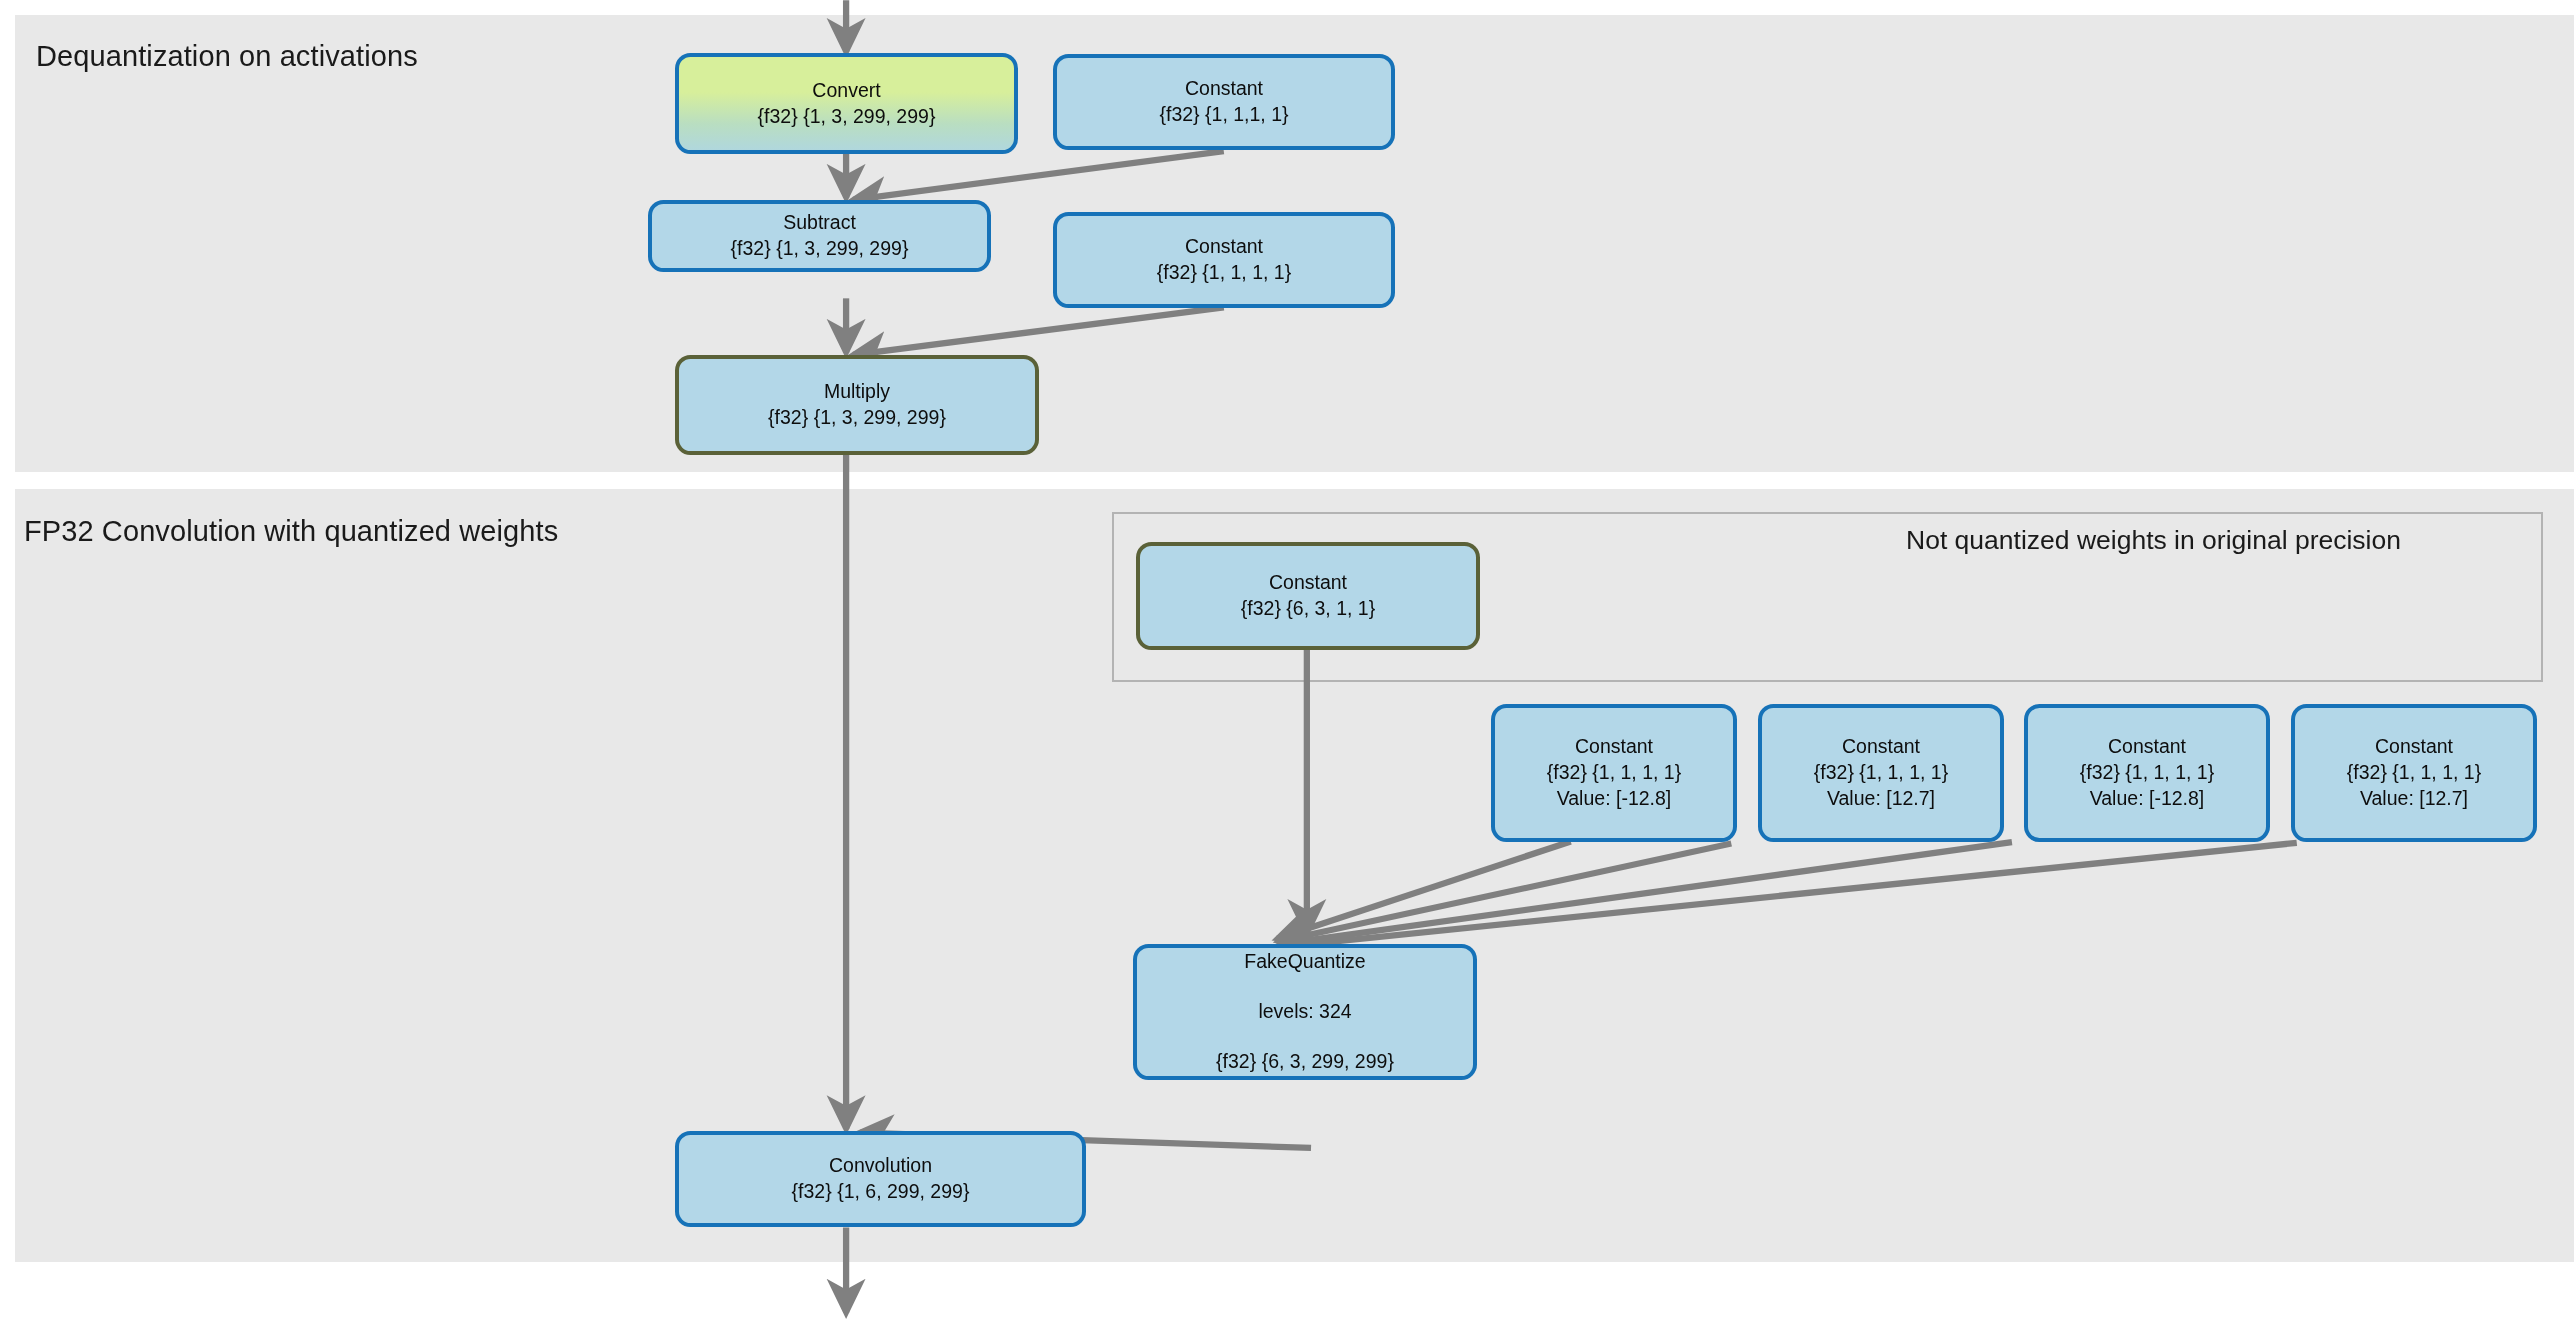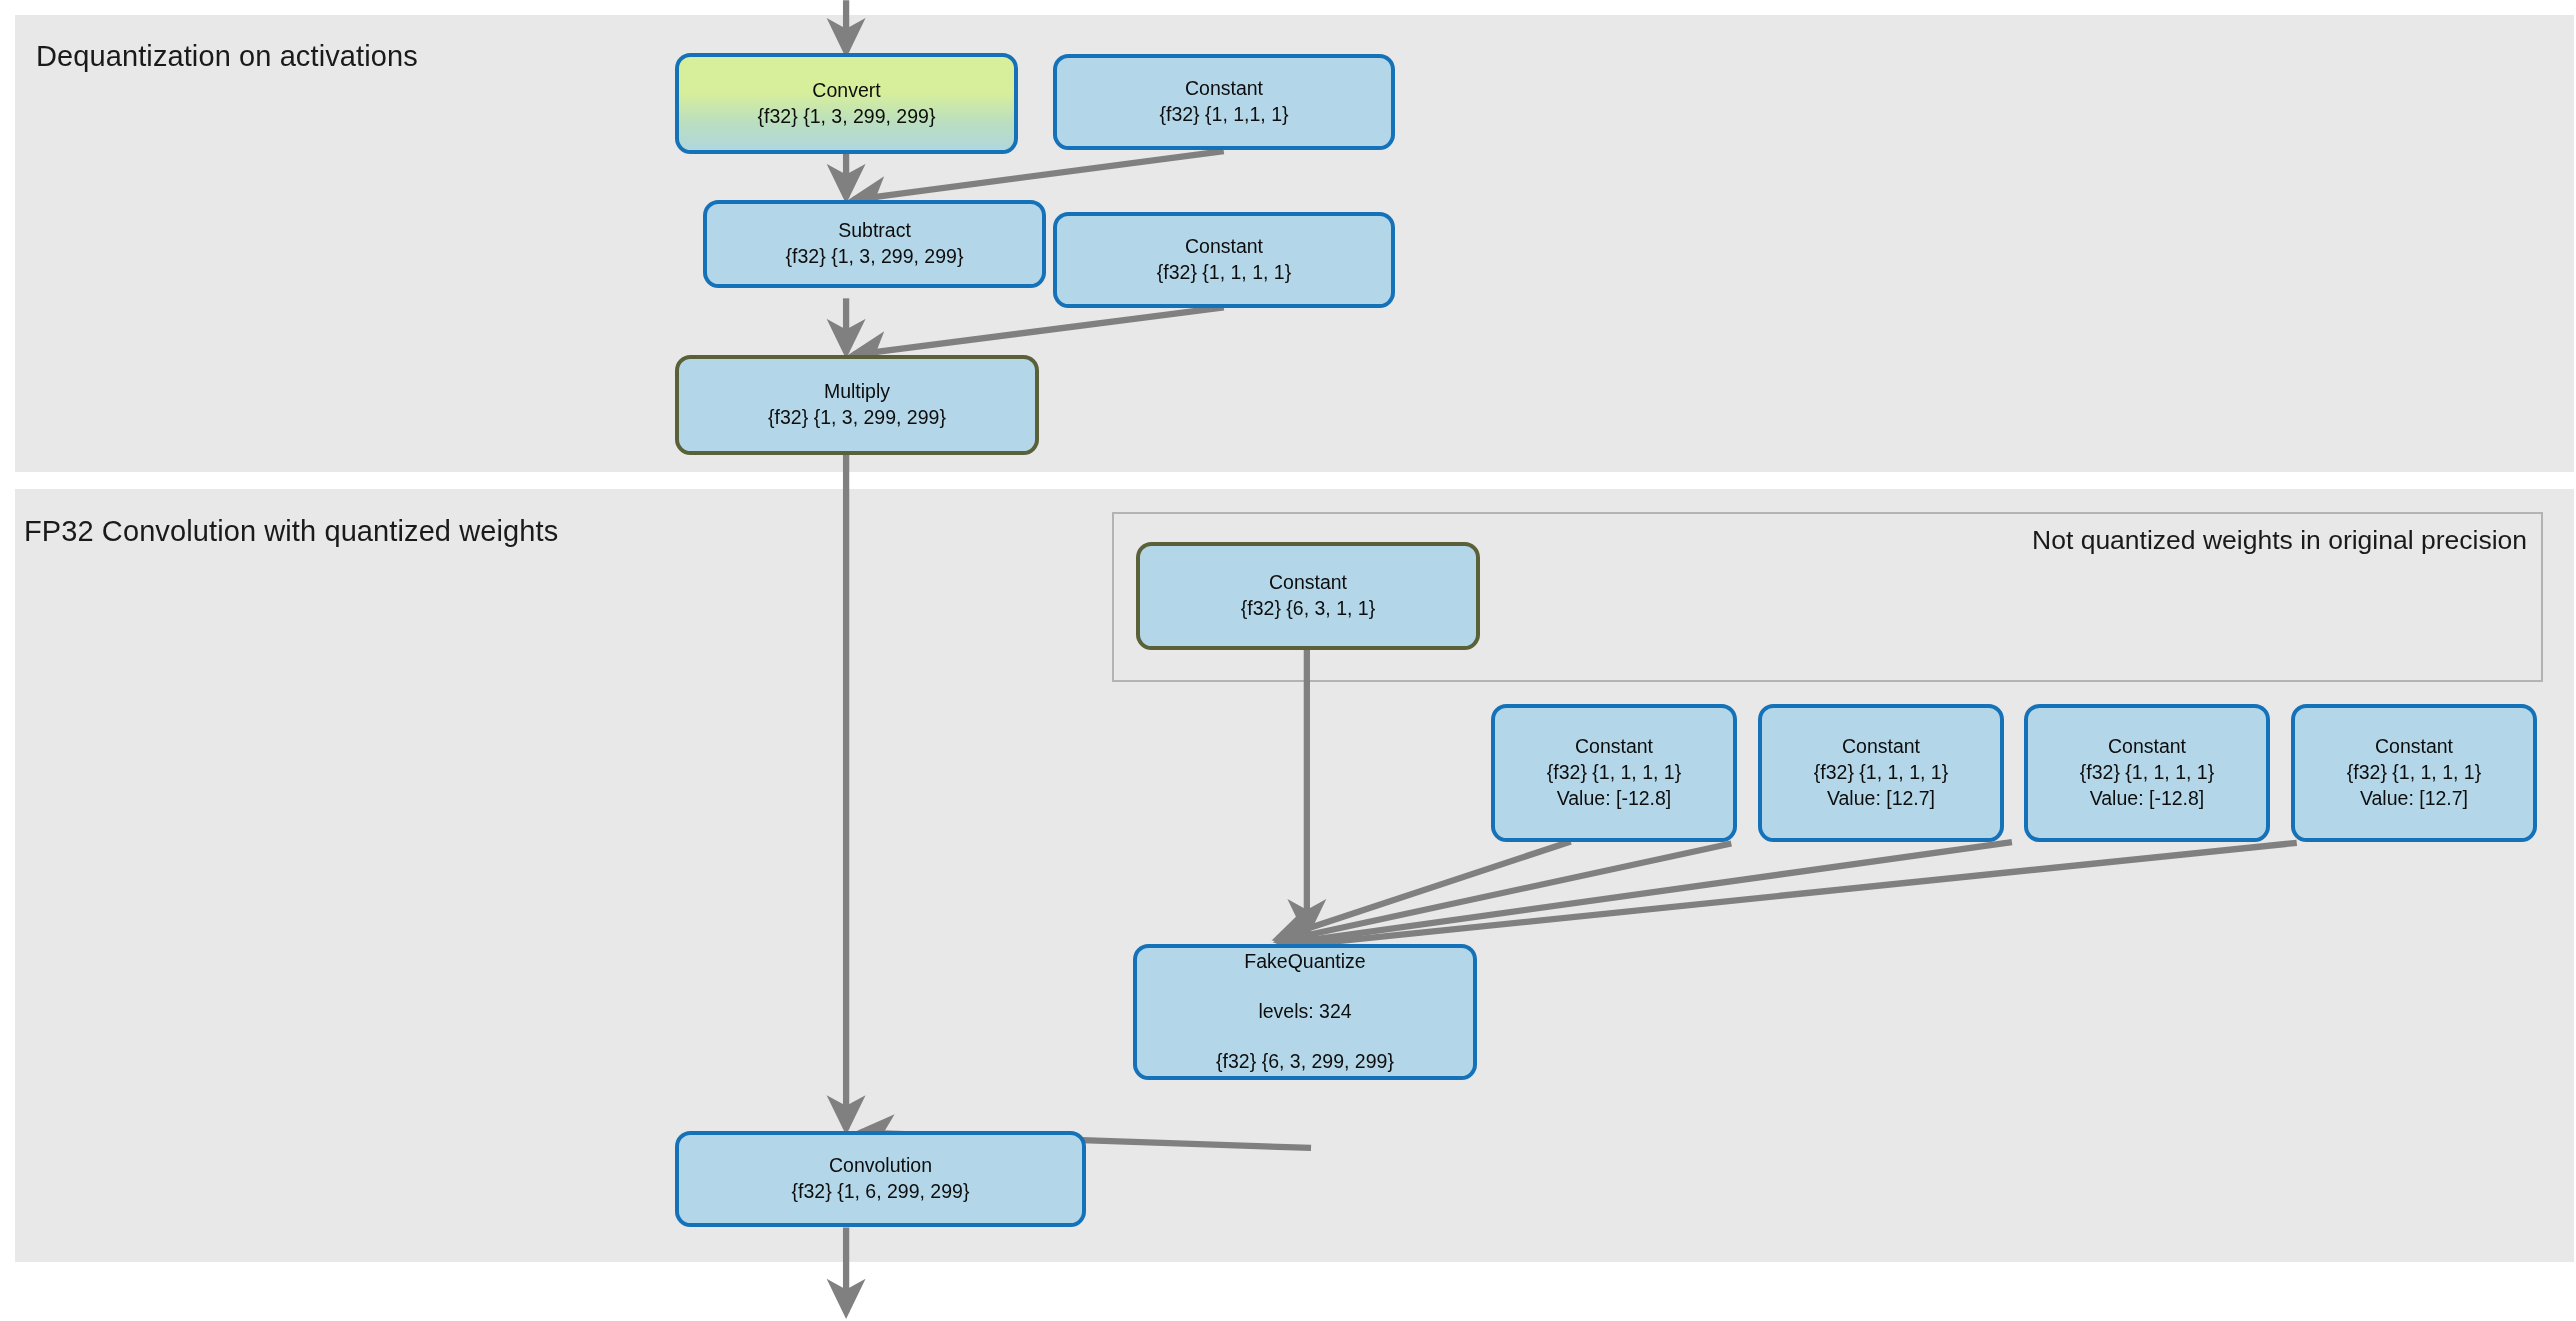--- a/index.html
+++ b/index.html
@@ -31,21 +31,21 @@
     position: absolute;
     box-sizing: border-box;
     border: 2.8px solid #b3b3b3;
     background: transparent;
   }
   .subpanel-label {
     position: absolute;
     font-size: 26.5px;
     color: #1a1a1a;
     white-space: nowrap;
-    text-align: right;
+    text-align: center;
   }
   .node {
     position: absolute;
     box-sizing: border-box;
     border-radius: 15.4px;
     border: 4.2px solid #1672b8;
     background: #b3d7e8;
     display: flex;
     flex-direction: column;
     align-items: center;
@@ -125,21 +125,21 @@
   <div class="node green" style="left:675px; top:53px; width:343px; height:101px;">
     <span class="ln">Convert</span>
     <span class="ln">{f32} {1, 3, 299, 299}</span>
   </div>
 
   <div class="node" style="left:1053px; top:54px; width:342px; height:96px;">
     <span class="ln">Constant</span>
     <span class="ln">{f32} {1, 1,1, 1}</span>
   </div>
 
-  <div class="node" style="left:703px; top:200px; width:343px; height:88px;">
+  <div class="node" style="left:648px; top:200px; width:343px; height:72px;">
     <span class="ln">Subtract</span>
     <span class="ln">{f32} {1, 3, 299, 299}</span>
   </div>
 
   <div class="node" style="left:1053px; top:212px; width:342px; height:96px;">
     <span class="ln">Constant</span>
     <span class="ln">{f32} {1, 1, 1, 1}</span>
   </div>
 
   <div class="node olive" style="left:675px; top:355px; width:364px; height:100px;">

